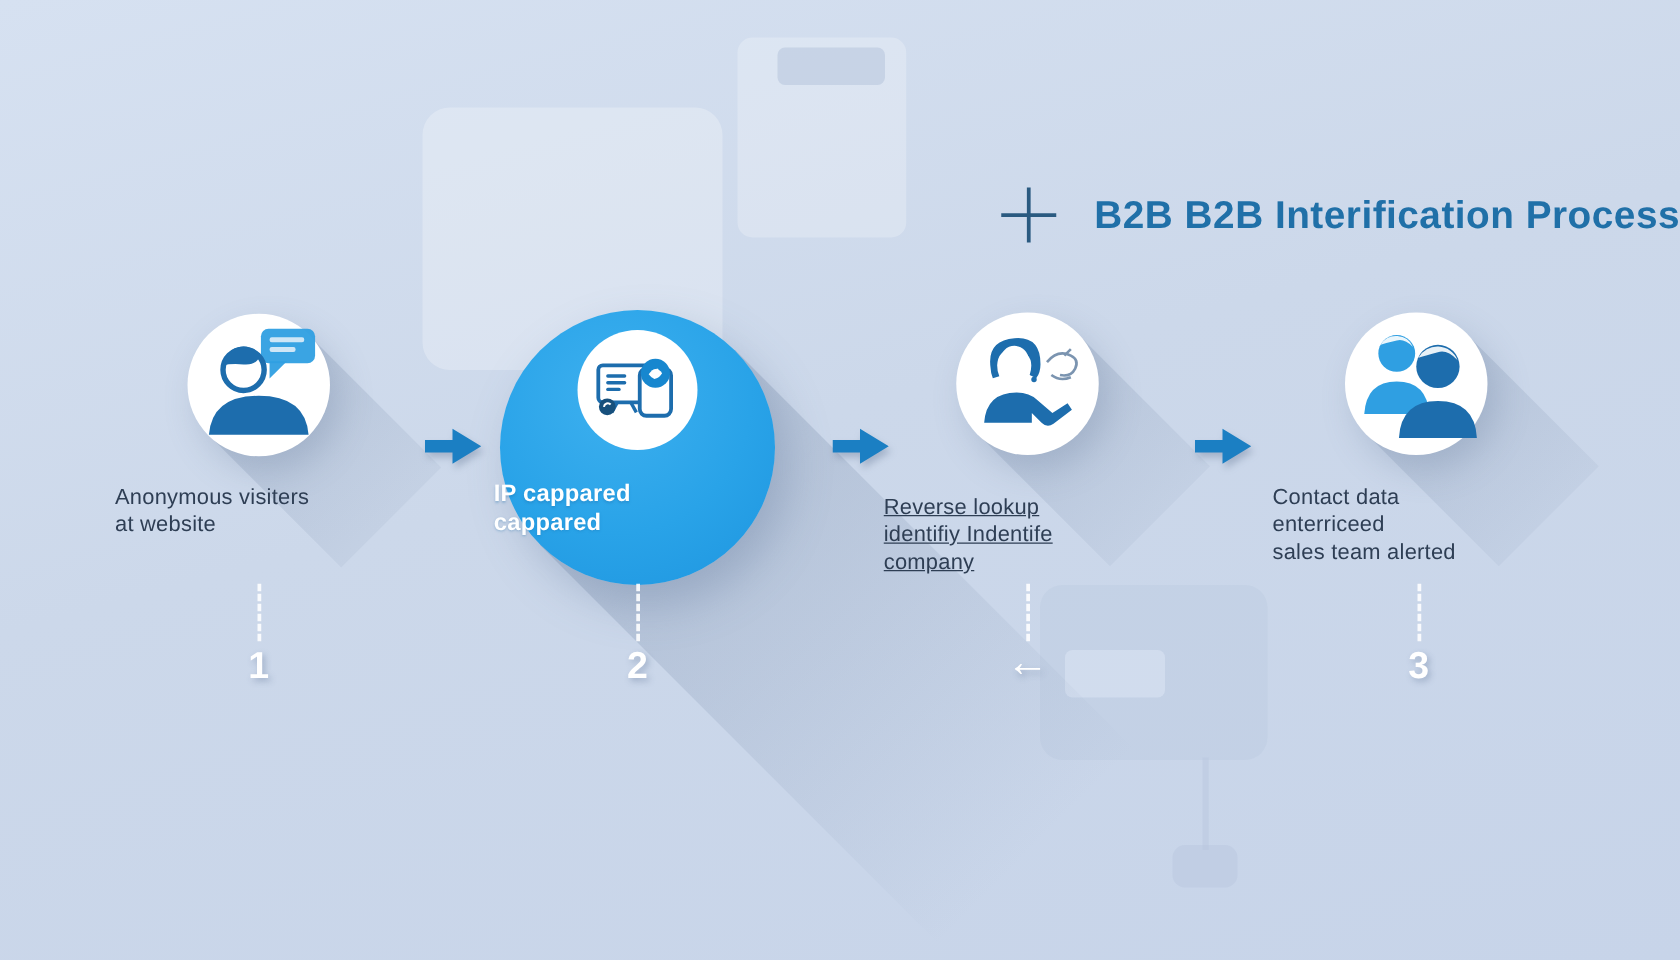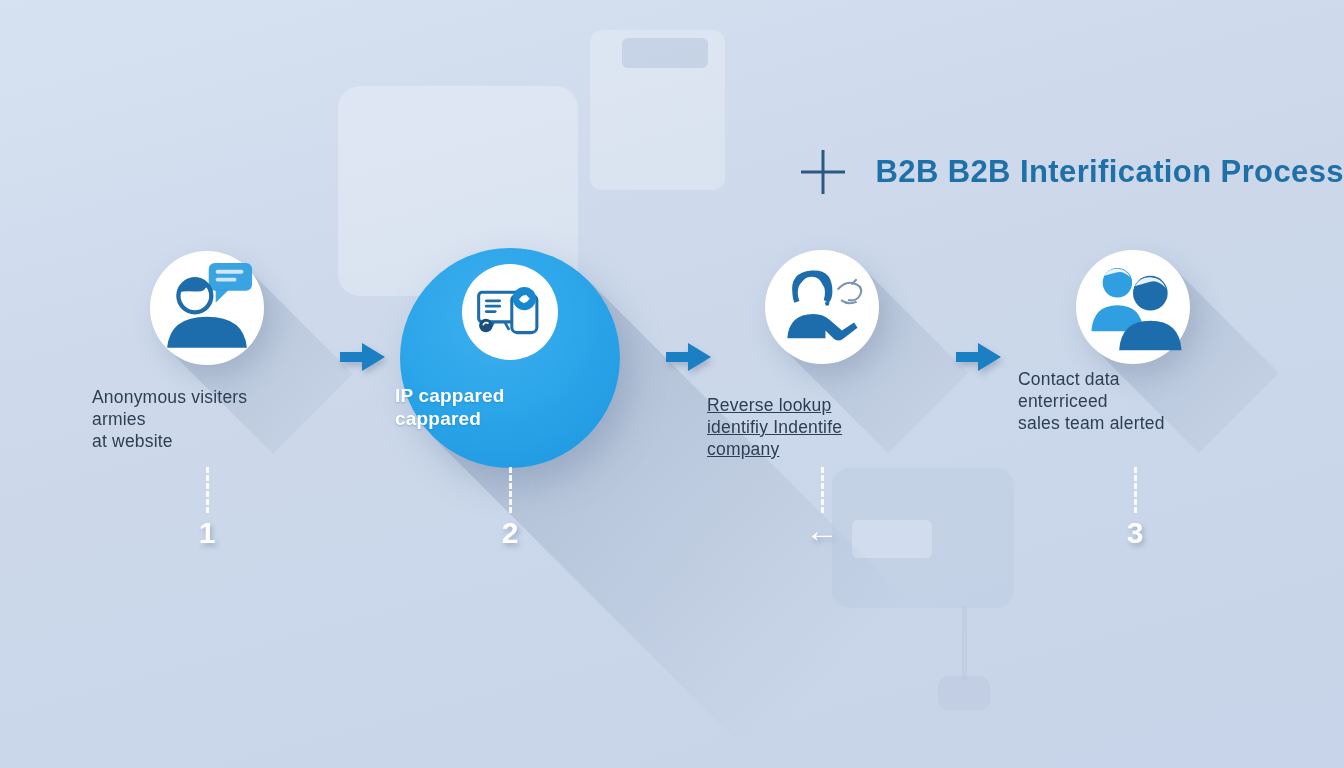--- a/index.html
+++ b/index.html
@@ -30,21 +30,21 @@
   .c2{left:400px;top:248px;width:220px;height:220px;
     background:radial-gradient(circle at 42% 32%, #3db0ef 0%, var(--step-highlight,#29a3e8) 55%, #1e95df 100%);
     box-shadow:10px 16px 34px rgba(100,122,158,.35);}
   .c2inner{position:absolute;left:62px;top:16px;width:96px;height:96px;border-radius:50%;
     background:var(--white,#ffffff);display:flex;align-items:center;justify-content:center;}
   
   .caption{position:absolute;width:230px;text-align:left;font-size:17.5px;line-height:22px;
     color:var(--caption-text,#2e3e54);letter-spacing:.2px;}
   .cap1{left:92px;top:386px;}
   .cap3{left:707px;top:394px;text-decoration:underline;}
-  .cap4{left:1018px;top:368px;}
+  .cap4{left:1018px;top:386px;}
   .cap2{left:395px;top:385px;color:var(--white,#ffffff);font-weight:bold;font-size:19px;line-height:22.5px;
     text-shadow:0 1px 2px rgba(30,110,170,.35);}
   .caption span{display:block;}
   
   .dash{position:absolute;top:467px;width:0;height:46px;border-left:3px dashed rgba(255,255,255,.88);}
   .d1{left:206px;} .d2{left:509px;} .d3{left:821px;} .d4{left:1134px;}
   .marker{position:absolute;top:516px;width:120px;text-align:center;font-size:30px;font-weight:bold;
     color:var(--marker,#ffffff);text-shadow:2px 3px 5px rgba(105,125,158,.45);}
   .m1{left:147px;} .m2{left:450px;} .m3{left:762px;font-size:34px;top:511px;} .m4{left:1075px;}
   
@@ -149,21 +149,20 @@
       <path d="M27 24 a17 17 0 0 1 30 2 q-8 -8 -15 -6 q-9 2 -15 4 z" fill="#ffffff" opacity="0.9"></path>
       <path d="M12 88 q2 -30 30 -30 q28 0 30 30 z" fill="var(--icon-light,#2f9fe2)"></path>
       <circle cx="80" cy="44" r="20" fill="var(--icon-dark,#1d6dad)"></circle>
       <path d="M62 36 a20 20 0 0 1 36 2 q-10 -10 -18 -7 q-11 3 -18 5 z" fill="#ffffff" opacity="0.9"></path>
       <path d="M44 110 q2 -34 36 -34 q34 0 36 34 z" fill="var(--icon-dark,#1d6dad)"></path>
     </svg>
   </div>
 
   <div class="caption cap1">
     <span>Anonymous visiters</span>
-    <span>armies</span>
     <span>at website</span>
   </div>
   <div class="caption cap2">
     <span>IP cappared</span>
     <span>cappared</span>
   </div>
   <div class="caption cap3">
     <span>Reverse lookup</span>
     <span>identifiy Indentife</span>
     <span>company</span>

